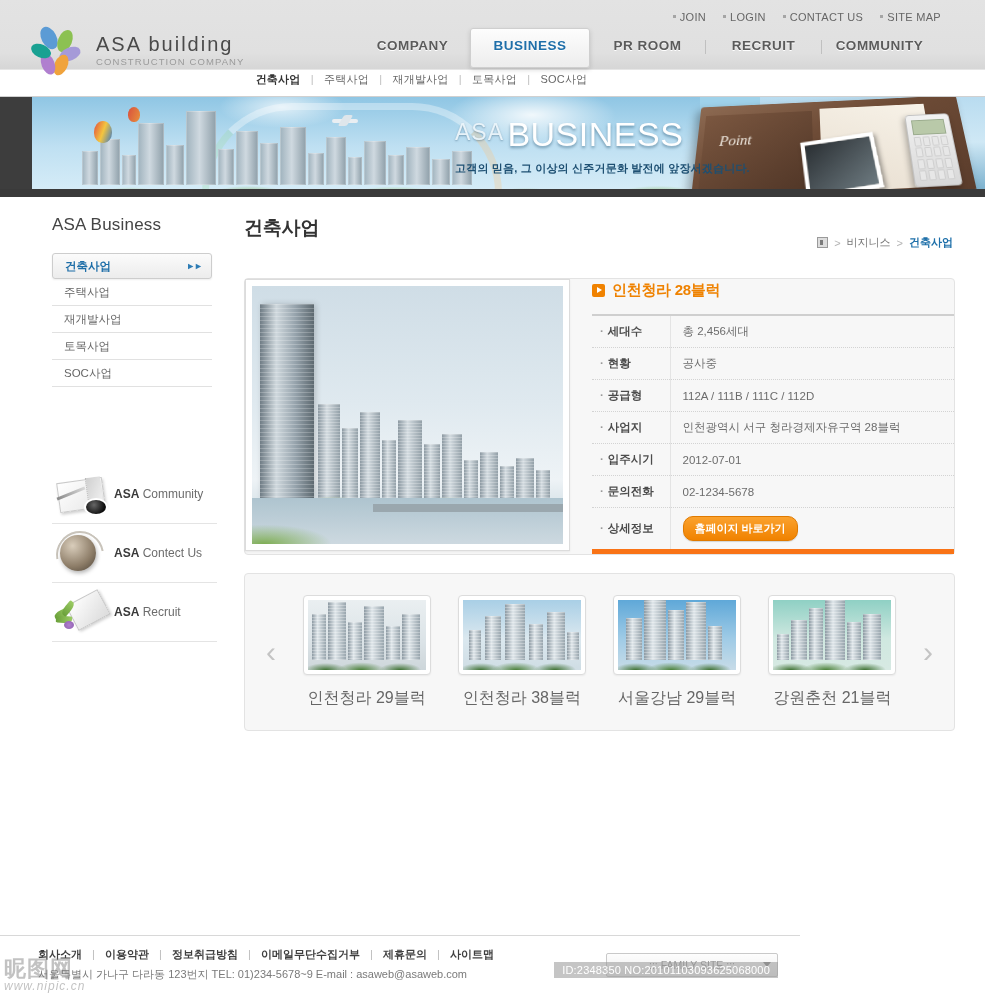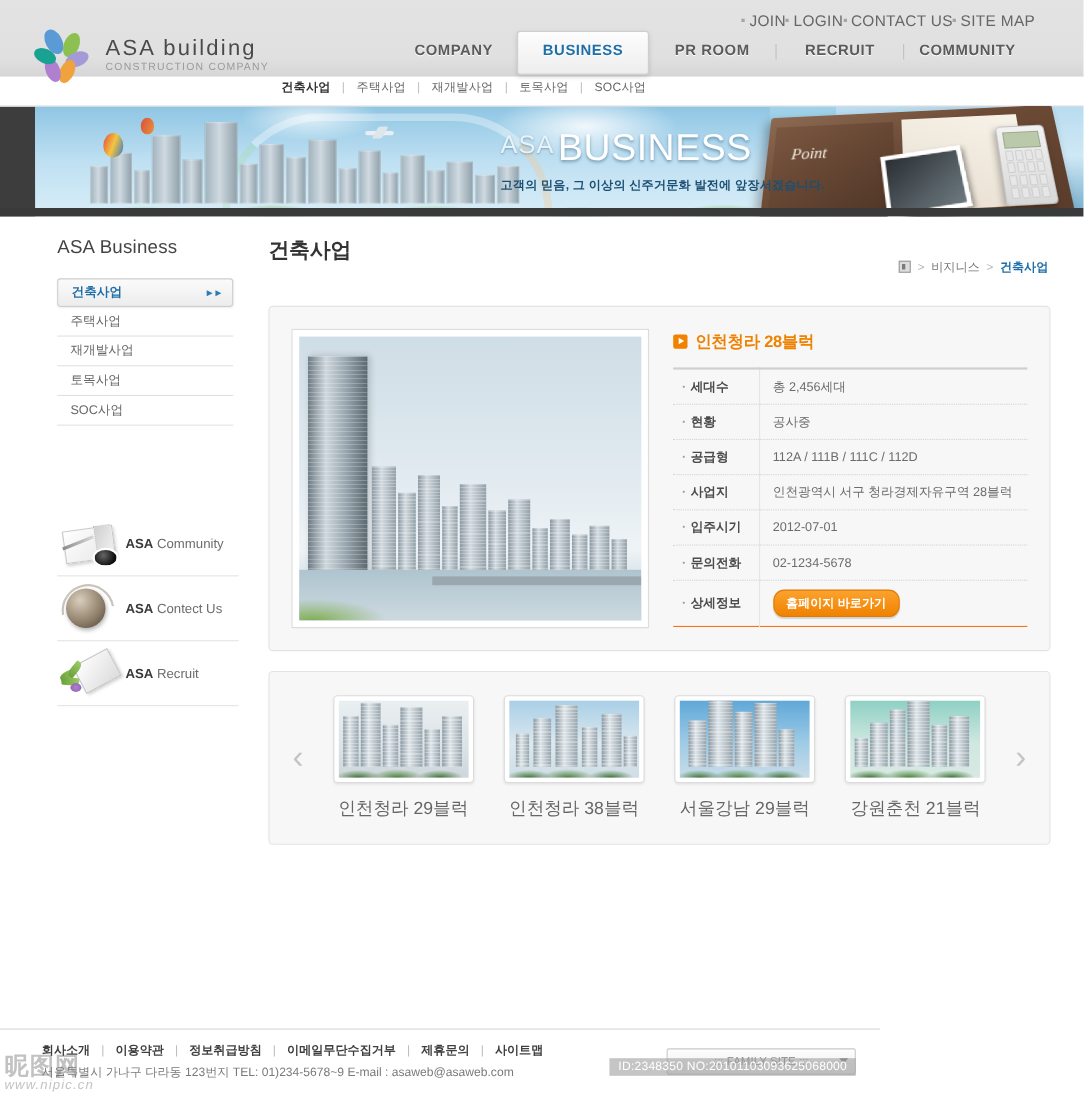--- a/index.html
+++ b/index.html
@@ -35,21 +35,21 @@
   .logo-text-main {
     font-size: 20px; color: #4a4a4a; letter-spacing: 2px; font-weight: normal;
     line-height: 22px;
   }
   .logo-text-sub {
     font-size: 9.5px; color: #9a9a9a; letter-spacing: 1.1px; line-height: 13px;
   }
 
   .utility {
     position: absolute; right: 44px; top: 11px;
-    display: flex; font-size: 14px; color: #666;
+    display: flex; gap: 17px; font-size: 11px; color: #666;
     letter-spacing: 0.3px;
   }
   .utility .u-item { display: flex; align-items: center; gap: 4px; cursor: pointer; }
   .utility .u-dot {
     width: 3px; height: 3px; background: #a5a5a5; display: inline-block;
     transform: translateY(-1px);
   }
 
   .mainnav {
     position: absolute; left: 355px; top: 30px; width: 600px;
@@ -310,21 +310,21 @@
   }
   .home-icon:after {
     content: ""; position: absolute; left: 2px; top: 2px; width: 3px; height: 5px;
     background: #7b7b7b;
   }
   .bc-sep { color: #b4b4b4; }
   .bc-current { color: #1d6fa9; font-weight: bold; }
 
   .panel {
     margin-top: 28px; background: #f7f7f7; border: 1px solid #e3e3e3;
-    border-radius: 4px; padding: 20px; display: flex; gap: 22px;
+    border-radius: 4px; padding: 0; display: flex; gap: 22px;
   }
   .photo-frame {
     width: 325px; height: 272px; background: #fff; border: 1px solid #dcdcdc;
     padding: 6px; box-sizing: border-box;
     box-shadow: 0 1px 2px rgba(0,0,0,.06);
   }
   .photo {
     width: 100%; height: 100%; position: relative; overflow: hidden;
     background: linear-gradient(to bottom, #cfdde6 0%, #dfe9ef 45%, #eef3f6 75%, #b9ccd6 100%);
   }
@@ -378,21 +378,21 @@
   .info-badge:after {
     content: ""; position: absolute; left: 4.5px; top: 3px;
     border-left: 5px solid #fff; border-top: 3.5px solid transparent;
     border-bottom: 3.5px solid transparent;
   }
   .info-title-text {
     font-size: 15px; font-weight: bold; color: #ef8200; letter-spacing: -0.3px;
   }
   .spec { width: 100%; border-collapse: collapse; border-top: 2px solid #cfcfcf; }
   .spec tr { border-bottom: 1px dotted #d3d3d3; }
-  .spec tr:last-child { border-bottom: 1px solid #f97316; }
+  .spec tr:last-child { border-bottom: 5px solid #f97316; }
   .spec th {
     width: 78px; text-align: left; font-size: 11.5px; color: #4c4c4c; font-weight: bold;
     padding: 8px 0 8px 8px; border-right: 1px solid #e4e4e4; box-sizing: border-box;
   }
   .spec th .dot { color: #999; margin-right: 4px; }
   .spec td {
     font-size: 11.5px; color: #6c6c6c; padding: 8px 0 8px 12px;
   }
   .go-btn {
     display: inline-block; background: linear-gradient(to bottom,#fba22e,#f08200);

